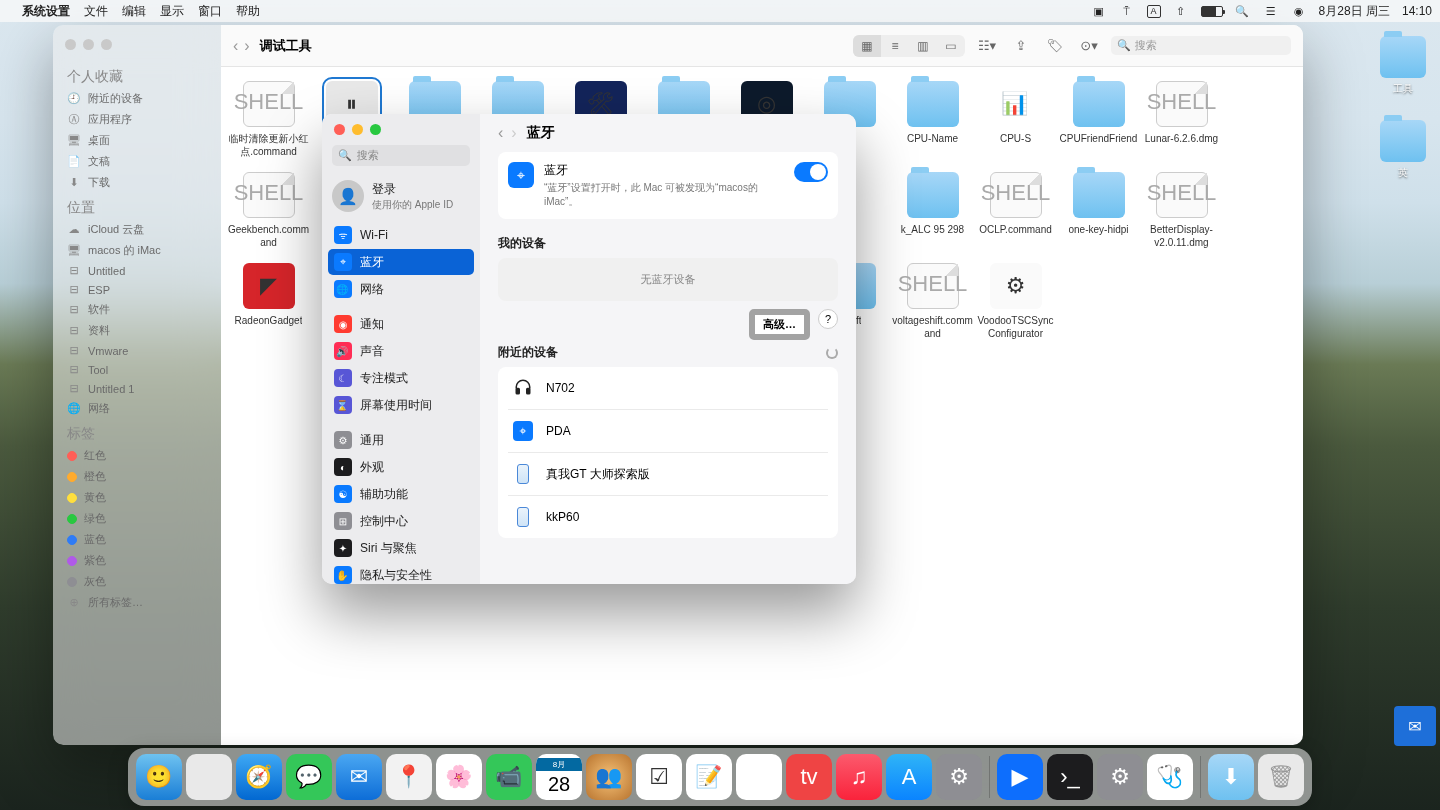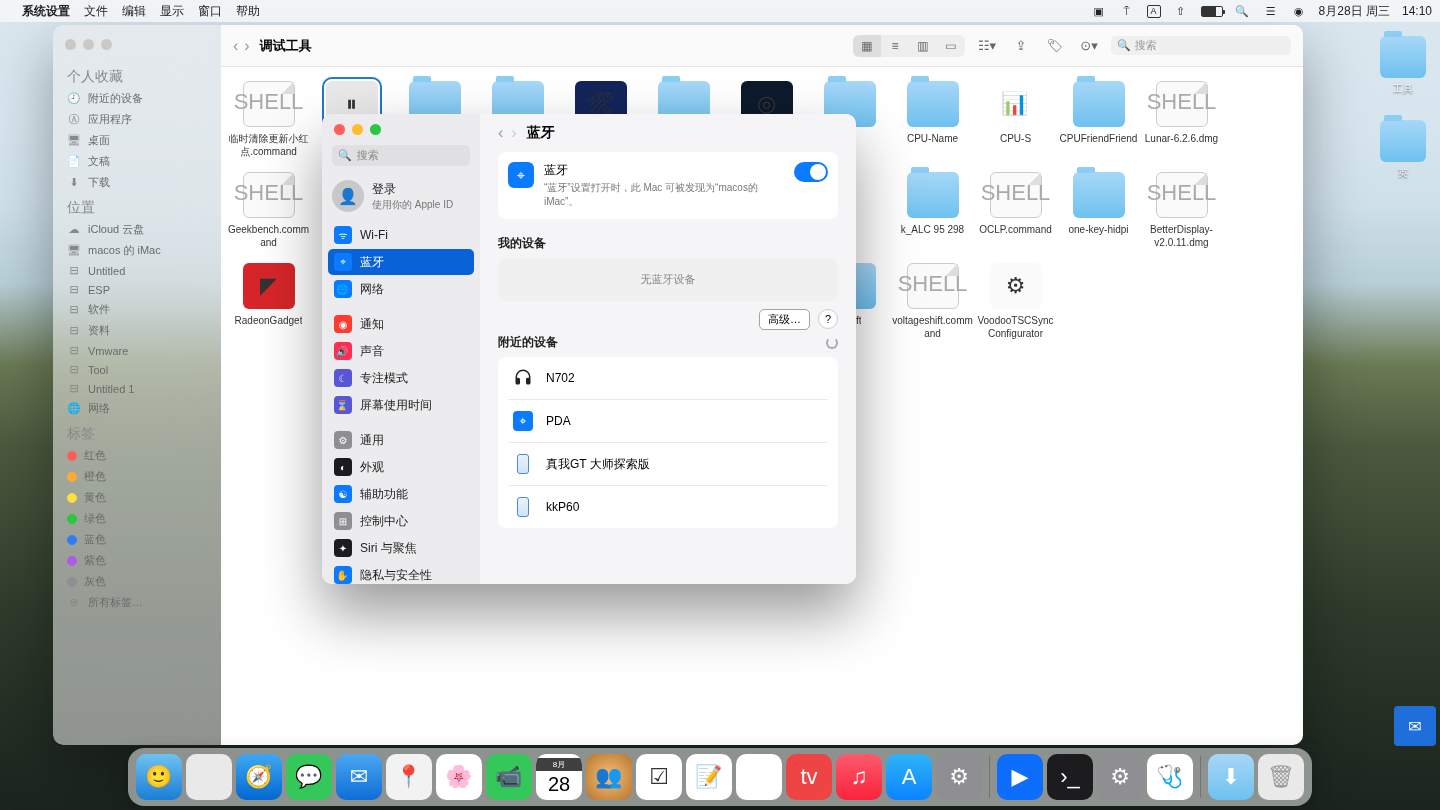--- a/index.html
+++ b/index.html
@@ -69,21 +69,21 @@
 .bt-row .txts{flex:1;}
 .bt-row .t1{font-size:12px;font-weight:500;}
 .bt-row .t2{font-size:10px;color:#777;margin-top:2px;}
 .toggle{width:34px;height:20px;background:#0a7aff;border-radius:10px;position:relative;flex-shrink:0;}
 .toggle::after{content:"";position:absolute;right:2px;top:2px;width:16px;height:16px;background:#fff;border-radius:50%;}
 .sect{font-size:12px;font-weight:600;color:#222;margin:4px 0 6px;display:flex;align-items:center;}
 .sect .sp{width:12px;height:12px;border:2px solid #aaa;border-top-color:transparent;border-radius:50%;margin-left:auto;animation:spin 1s linear infinite;}
 @keyframes spin{to{transform:rotate(360deg);}}
 .nodev{background:#f0f0f0;border-radius:8px;padding:14px;text-align:center;color:#888;font-size:11px;}
 .advrow{display:flex;justify-content:flex-end;gap:8px;margin-top:8px;}
-.pillbtn{background:#fff;border:1px solid #a3a3a3;border-radius:5px;font-size:11px;padding:2px 8px;}
+.pillbtn{background:#fff;border:6px solid #a3a3a3;border-radius:5px;font-size:11px;padding:2px 8px;font-weight:bold;}
 .roundbtn{width:20px;height:20px;border:1px solid #ccc;border-radius:50%;display:flex;align-items:center;justify-content:center;font-size:11px;background:#fff;}
 .dev{display:flex;align-items:center;gap:12px;padding:10px 4px;border-bottom:1px solid #eaeaea;font-size:12px;}
 .dev:last-child{border-bottom:none;}
 .dev .dic{width:22px;height:22px;display:flex;align-items:center;justify-content:center;color:#333;}
 .phone{width:12px;height:20px;border:1.5px solid #4a88d8;border-radius:3px;background:linear-gradient(#eaf3fb,#cfe4f7);}
 .hicon svg{width:18px;height:18px;}
 
 .dock{position:absolute;left:50%;transform:translateX(-50%);bottom:4px;height:58px;background:rgba(240,240,240,.55);backdrop-filter:blur(20px);border-radius:16px;padding:4px 8px;display:flex;align-items:center;gap:4px;z-index:40;box-shadow:0 6px 20px rgba(0,0,0,.25);}
 .dock .dapp{width:46px;height:46px;border-radius:10px;display:flex;align-items:center;justify-content:center;font-size:22px;color:#fff;}
 .dock-sep{width:1px;height:42px;background:rgba(0,0,0,.2);margin:0 3px;}
@@ -522,21 +522,21 @@
       <span style="background:#f15bb5;border-radius:2px"></span>
       <span style="background:#9bf6ff;border-radius:2px"></span>
   </div>
   <div class="dapp" style="background:linear-gradient(#3ea8f4,#0268d1)">🧭</div>
   <div class="dapp" style="background:#34c759">💬</div>
   <div class="dapp" style="background:linear-gradient(#4aa7f2,#0d6dd7)">✉</div>
   <div class="dapp" style="background:#f2f2f2;color:#34c759">📍</div>
   <div class="dapp" style="background:#fff">🌸</div>
   <div class="dapp" style="background:#34c759">📹</div>
   <div class="dapp" style="background:#fff;flex-direction:column;font-size:8px;color:#ff3b30;overflow:hidden">
-    <div style="background:#404040;color:#fff;width:100%;text-align:center;padding:1px 0">8月</div>
+    <div style="background:#0369a1;color:#fff;width:100%;text-align:center;padding:1px 0">8月</div>
     <div style="color:#000;font-size:20px;font-weight:300;line-height:1.3">28</div>
   </div>
   <div class="dapp" style="background:radial-gradient(#f5c177,#b8742f)">👥</div>
   <div class="dapp" style="background:#fff;color:#333">☑</div>
   <div class="dapp" style="background:#fff;color:#ffcc00">📝</div>
   <div class="dapp" style="background:#fff">〰</div>
   <div class="dapp" style="background:#ef4444">tv</div>
   <div class="dapp" style="background:linear-gradient(#fc5a6d,#fa233b)">♫</div>
   <div class="dapp" style="background:linear-gradient(#2fb4f7,#0a84ff)">A</div>
   <div class="dapp" style="background:#8e8e93">⚙</div>

